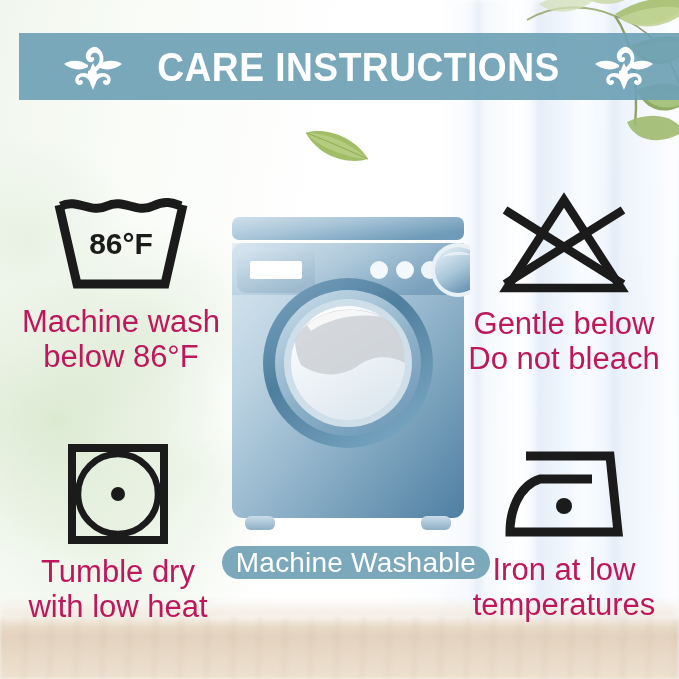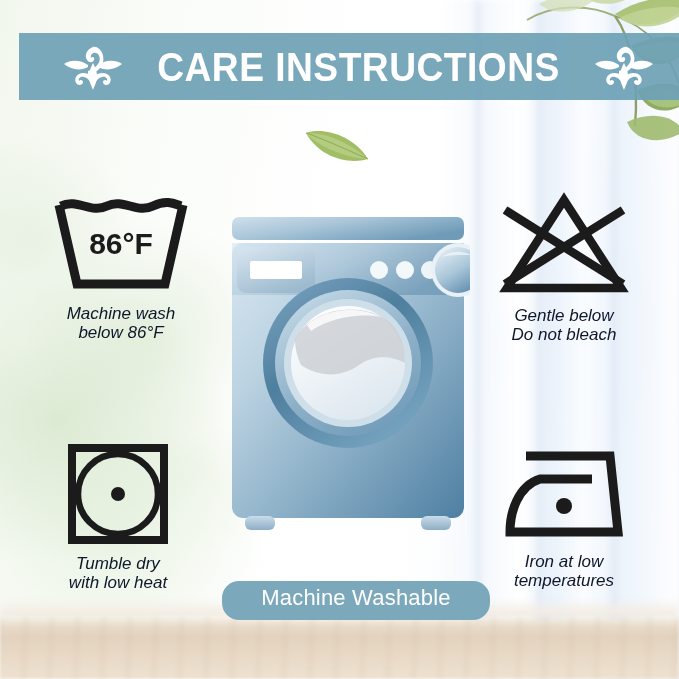--- a/index.html
+++ b/index.html
@@ -112,44 +112,42 @@
   }
   .cell-tl { left: 5px;   top: 192px; }
   .cell-tr { left: 448px; top: 192px; }
   .cell-bl { left: 2px;   top: 442px; }
   .cell-br { left: 448px; top: 446px; }
 
   .sym { display: block; margin: 0 auto; }
 
   .cell-label {
     margin-top: 8px;
-    font-size: 17px;
+    font-size: 31px;
     line-height: 1.14;
-    color: #0f172a;
+    color: #be185d;
     white-space: pre-line;
-    font-style: italic;
   }
   .cell-tr .cell-label, .cell-br .cell-label { margin-top: 10px; }
 
   
   .machine { position: absolute; left: 215px; top: 205px; width: 255px; height: 330px; }
 
   
   .badge {
     position: absolute;
     left: 222px; top: 546px;
-    width: 268px; height: 39px;
+    width: 268px; height: 33px;
     border-radius: 17px;
     background: #7ca8bb;
     color: #ffffff;
-    font-size: 22px;
+    font-size: 28px;
     line-height: 33px;
     text-align: center;
     letter-spacing: 0.2px;
-    margin-top: 35px;
   }
 </style>
 </head>
 <body>
 
 <div id="page">
 
   <div class="bg-layer bg-base"></div>
 
   <div class="bg-curtain">

